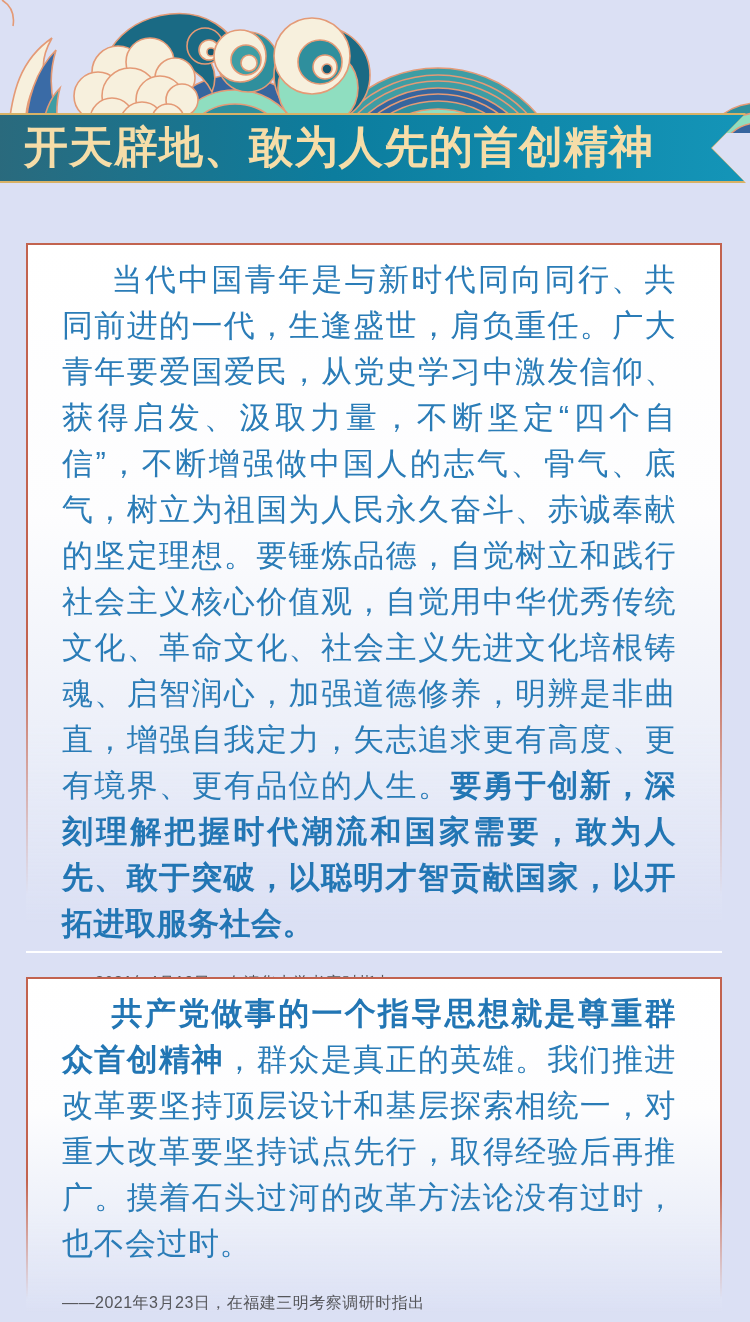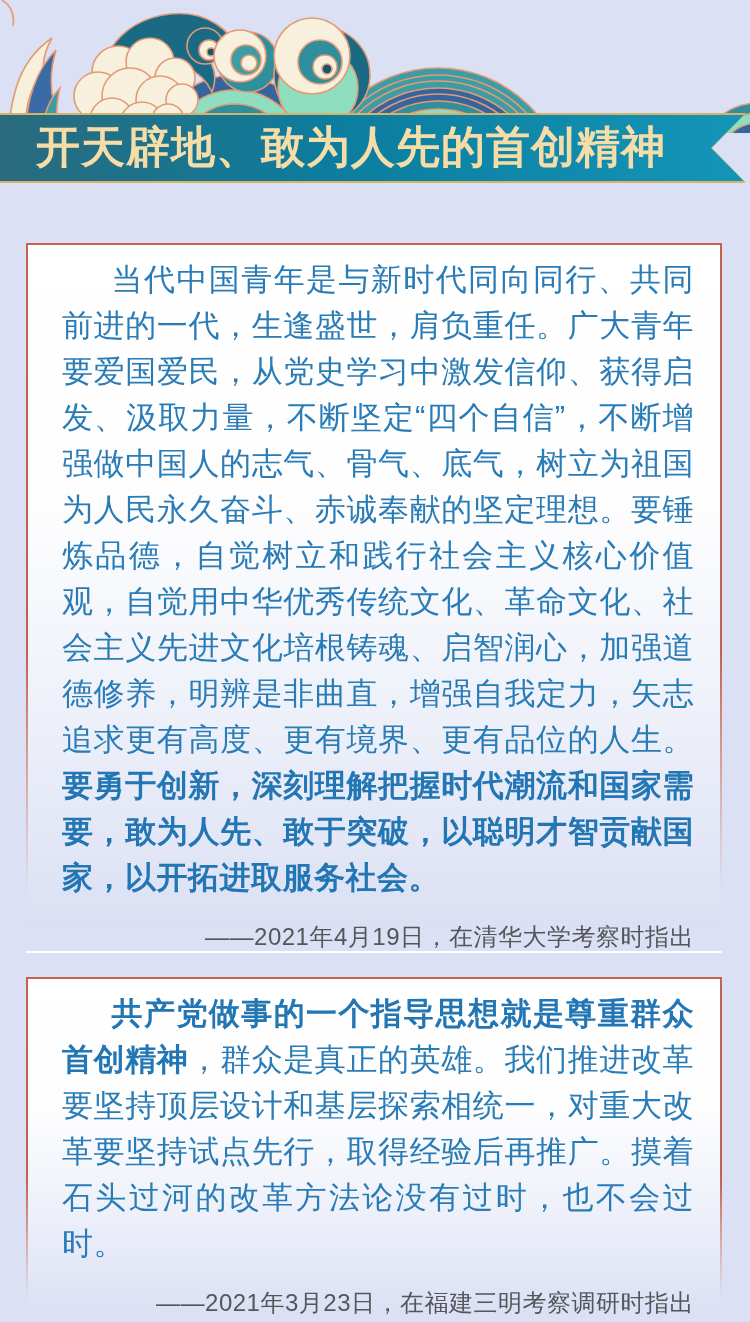--- a/index.html
+++ b/index.html
@@ -24,54 +24,54 @@
     background: #d8b266; 
     clip-path: polygon(0 0, 100% 0, calc(100% - 34px) 50%, 100% 100%, 0 100%);
     z-index: 2;
   }
   .banner-inner {
     position: absolute; top: 2px; bottom: 2px; left: 0; right: 2px;
     background: linear-gradient(92deg, #2a6a7d 0%, #0c7d9e 45%, #1495b8 100%);
     clip-path: polygon(0 0, 100% 0, calc(100% - 33px) 50%, 100% 100%, 0 100%);
   }
   .banner h1 {
-    margin: 0; padding-left: 36px;
+    margin: 0; padding-left: 24px;
     line-height: 66px; font-size: 44px; font-weight: bold;
     font-family: "Liberation Serif", "DejaVu Serif", serif;
     color: #f6dda8; letter-spacing: 1px; white-space: nowrap;
   }
 
   
   .quote-card {
     position: absolute; left: 26px; width: 696px;
     box-sizing: border-box;
-    padding: 12px 26px 0 34px;
+    padding: 12px 44px 0 34px;
     border: 2px solid transparent;
     border-image: linear-gradient(to bottom, #c2634f 0%, #c2634f 58%, rgba(194,99,79,0) 92%) 1;
     background: linear-gradient(to bottom, #ffffff 0%, #fdfdfe 38%, #edf0f9 68%, rgba(237,240,249,0) 96%);
     z-index: 2;
   }
   .card-1 { top: 243px; height: 710px; }
   .card-2 { top: 977px; height: 351px; }
 
   .quote-text {
     margin: 0;
     font-size: 31px; line-height: 46px;
     color: #2a7cb7;
     text-align: justify; text-justify: inter-character;
     text-indent: 1.6em;
     letter-spacing: 0.5px;
   }
   .quote-text .bold { font-weight: bold; color: #2276b4; }
 
   .attribution {
     margin: 22px 0 0 0;
-    font-size: 24px; line-height: 28px;
+    font-size: 16px; line-height: 28px;
     color: #55565a;
-    text-align: right;
+    text-align: left;
     letter-spacing: 0.5px;
   }
 </style>
 </head>
 <body>
 
 <div class="page">
 
   <svg class="header-art" viewBox="0 0 750 133" width="750" height="133" aria-hidden="true">
     <g stroke="#e49a76" stroke-width="1.6">

